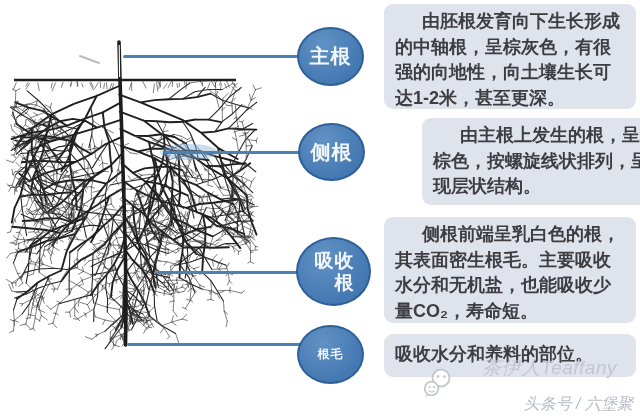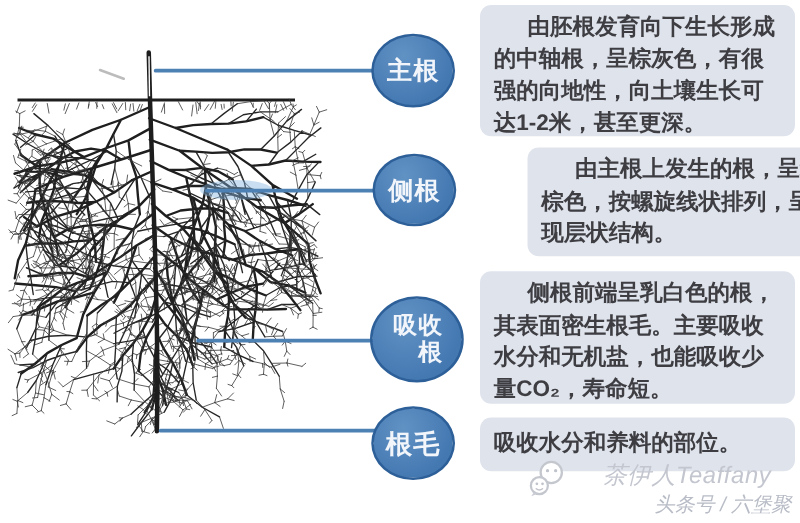--- a/index.html
+++ b/index.html
@@ -22,39 +22,39 @@
     position:absolute;border-radius:50%;box-sizing:border-box;
     background:radial-gradient(ellipse at 38% 28%, var(--circle-fill-light,#6192c4), var(--circle-fill,#4478b1) 72%);
     border:2.5px solid var(--circle-border,#2d5f98);
     display:flex;align-items:center;justify-content:center;
     color:#f2f6fb;font-weight:bold;letter-spacing:1px;
   }
   .n1{left:297px;top:27px;width:67px;height:59px;font-size:20px;}
   .n2{left:298px;top:123px;width:67px;height:58px;font-size:20px;}
   .n3{left:296px;top:237px;width:75px;height:69px;font-size:19px;}
   .n3 .lbl{display:block;width:42px;text-align:right;line-height:22px;}
-  .n4{left:297px;top:325px;width:67px;height:59px;font-size:21px;}
+  .n4{left:297px;top:325px;width:67px;height:59px;font-size:12px;}
   
   .box{
     position:absolute;left:384px;width:252px;box-sizing:border-box;
     background:var(--box-bg,#e0e4ed);border-radius:9px;
     color:var(--box-text,#3d3d42);font-weight:bold;
     padding:5px 10px 5px 11px;font-size:18px;line-height:25.5px;
     overflow:hidden;
   }
   .box p{margin:0;}
   .box p.indent{text-indent:1.5em;}
   .b1{top:4px;height:105px;}
   .b2{top:118px;height:87px;margin-left:38px;}
   .b3{top:217px;height:106px;}
   .b4{top:334px;height:43px;line-height:31px;}
   
   .watermark{position:absolute;right:7px;bottom:3px;text-align:right;font-style:italic;}
   .wm-line1{font-size:19px;letter-spacing:.5px;padding-right:16px;color:var(--watermark,#c3c6cf);}
-  .wm-line2{font-size:16px;margin-top:1px;color:#b8bcc6;}
+  .wm-line2{font-size:16px;margin-top:13px;color:#b8bcc6;}
   .wm-icon{position:absolute;left:420px;top:367px;width:38px;height:34px;}
 </style>
 </head>
 <body>
 
 <div class="stage">
 
   <svg class="art" viewBox="0 0 640 418">
     <path d="M80,56 L99,63" stroke="#bcbcbc" stroke-width="2" fill="none" stroke-linecap="round"></path>
     <path d="M14,80 L236,80" stroke="#1e1e1e" stroke-width="2.4" fill="none"></path>

